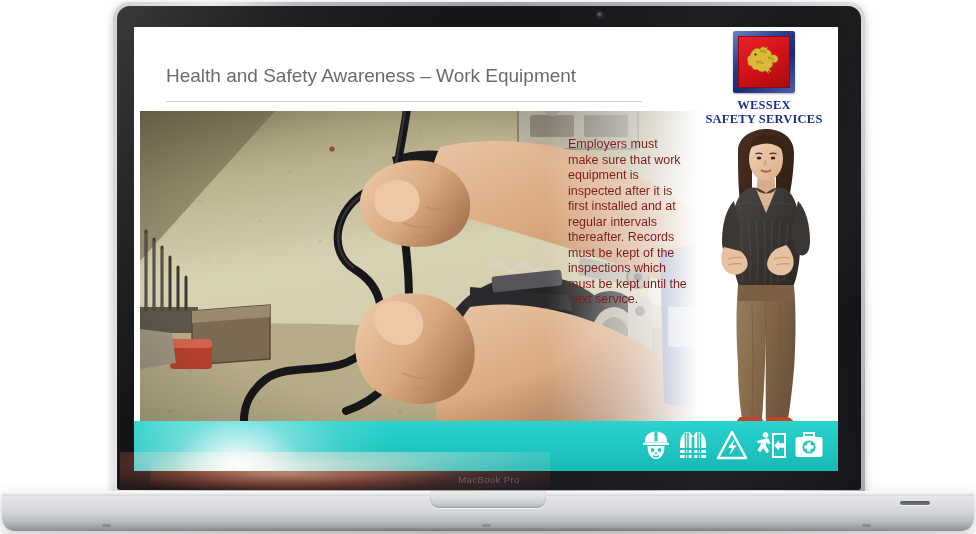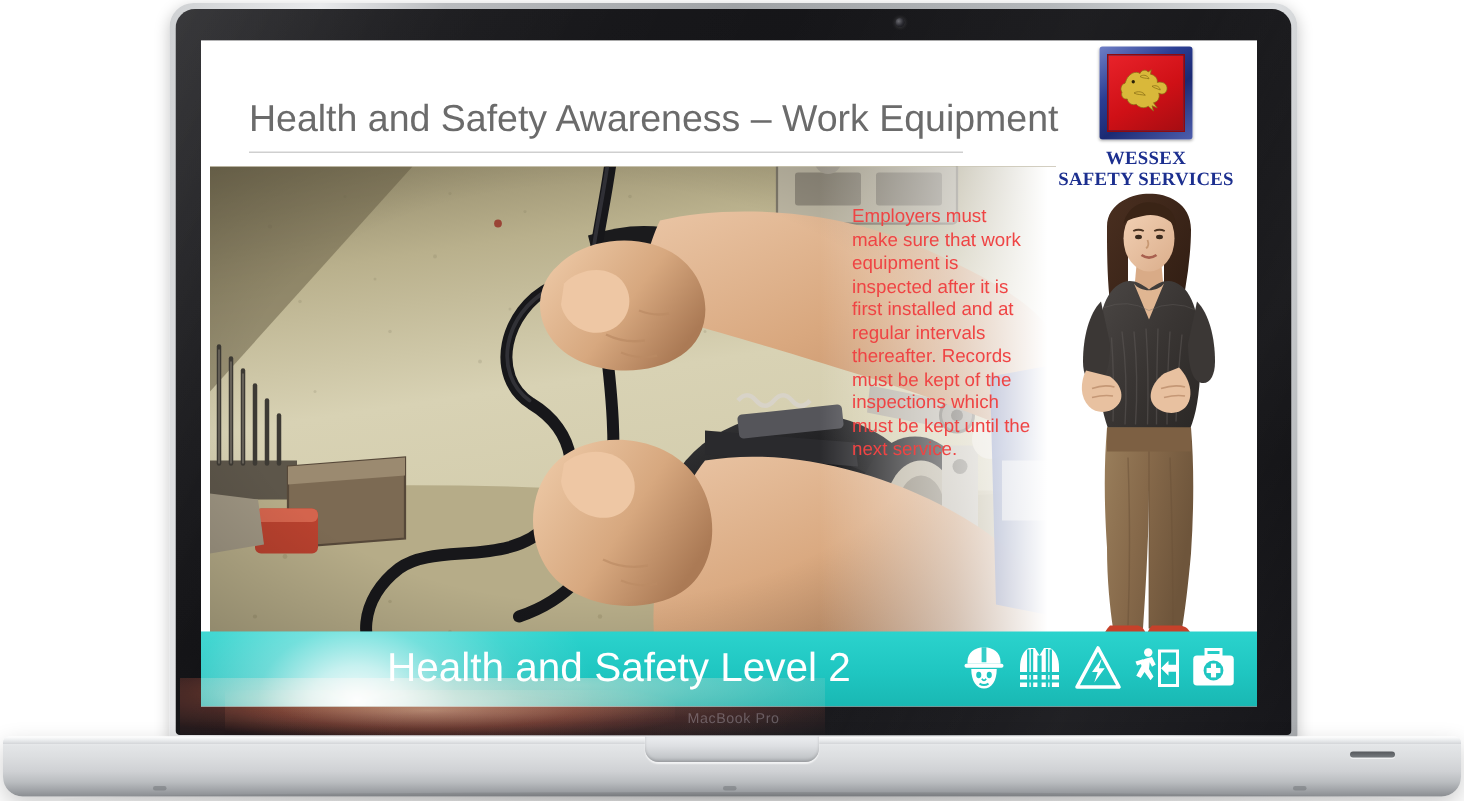--- a/index.html
+++ b/index.html
@@ -99,21 +99,21 @@
   .slide-header {
     position: absolute;
     left: 0; top: 0;
     width: 704px; height: 84px;
     background: #ffffff;
   }
   .slide-title {
     position: absolute;
     left: 32px;
     top: 38px;
-    font-size: 25px;
+    font-size: 19px;
     color: #6b6b6b;
     white-space: nowrap;
     font-family: "Liberation Sans", sans-serif;
   }
   .title-rule {
     position: absolute;
     left: 32px;
     top: 74px;
     width: 476px;
     height: 1px;
@@ -178,21 +178,21 @@
   }
 
   
   .body-copy {
     position: absolute;
     left: 434px;
     top: 110px;
     width: 122px;
     font-size: 12.5px;
     line-height: 15.5px;
-    color: #ef4444;
+    color: #7f1d1d;
     font-family: "Liberation Sans", sans-serif;
   }
 
   
   .presenter {
     position: absolute;
     left: 566px;
     top: 102px;
     width: 132px;
     height: 312px;
@@ -622,21 +622,20 @@
           <path d="M66 172 q0 60 0 118"></path>
         </g>
 
         <path d="M40 288 C36 292, 32 300, 38 304 C46 308, 60 306, 64 300 C66 294, 62 288, 58 288 Z" fill="#c6412a"></path>
         <path d="M68 288 C64 292, 62 300, 68 304 C78 308, 92 306, 94 300 C96 294, 92 288, 86 288 Z" fill="#c6412a"></path>
       </svg>
     </div>
 
     <div class="banner">
       <div class="banner-flare"></div>
-      <div class="banner-text">Health and Safety Level 2</div>
 
       <div class="banner-icons">
 
         <svg width="28" height="32" viewBox="0 0 28 32">
           <path d="M3 12 C3 6, 8 2.5, 14 2.5 C20 2.5, 25 6, 25 12 L25 13.5 L3 13.5 Z" fill="#ffffff"></path>
           <rect x="1" y="13.5" width="26" height="2.6" rx="1.3" fill="#ffffff"></rect>
           <rect x="12.4" y="2.5" width="3.2" height="10" fill="#1fc6c1" opacity="0.9"></rect>
           <path d="M5.5 17 C5.5 25, 9 30, 14 30 C19 30, 22.5 25, 22.5 17 Z" fill="#ffffff"></path>
           <ellipse cx="10.5" cy="21" rx="1.7" ry="2.1" fill="#1fc6c1"></ellipse>
           <ellipse cx="17.5" cy="21" rx="1.7" ry="2.1" fill="#1fc6c1"></ellipse>

